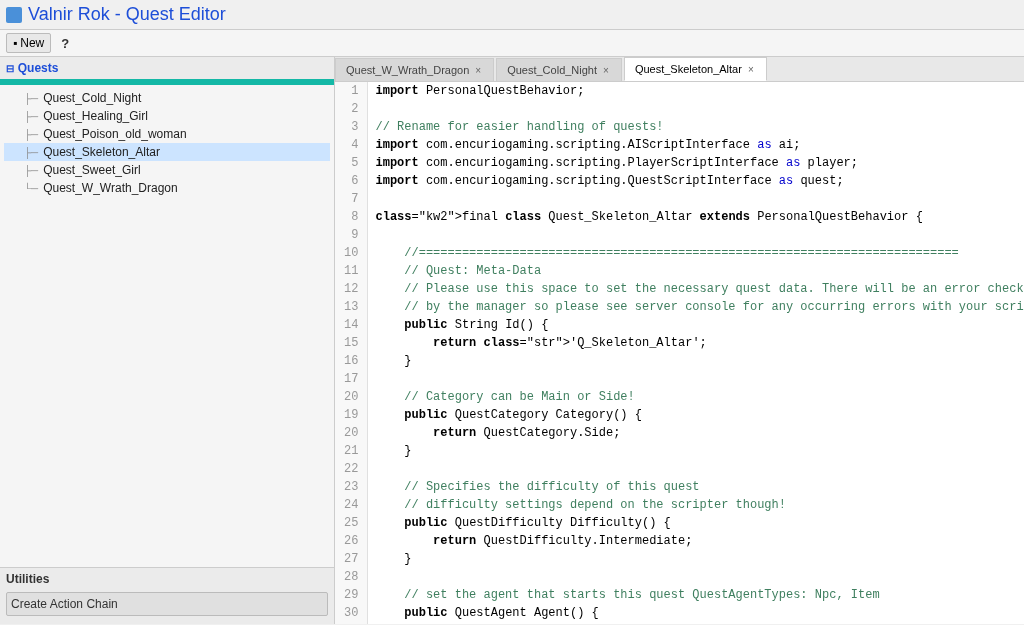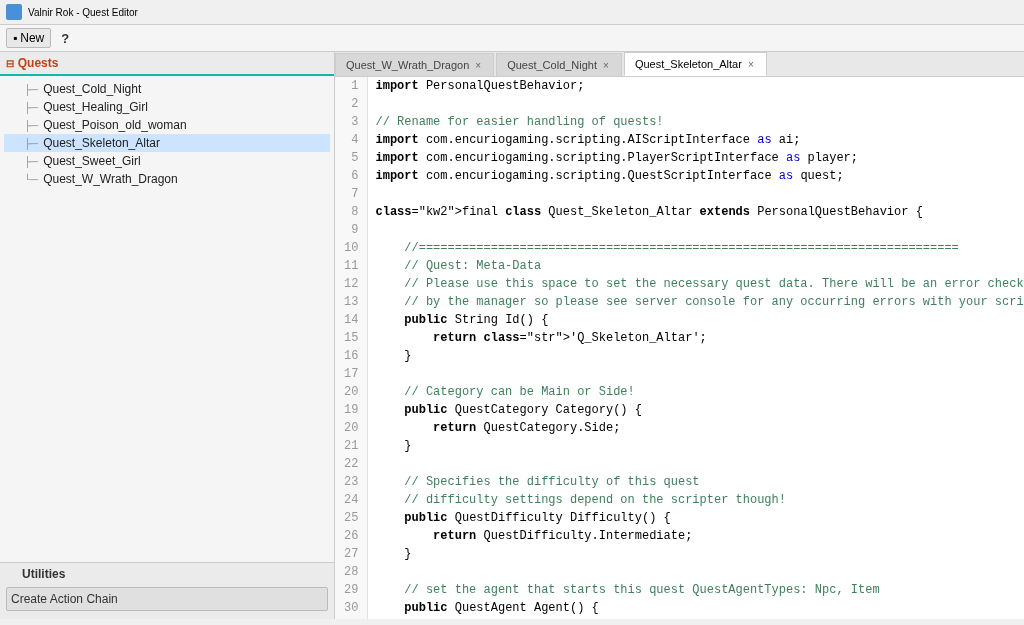--- a/index.html
+++ b/index.html
@@ -13,22 +13,22 @@
       padding: 4px 6px;
       gap: 6px;
     }
     #title-bar .app-icon {
       width: 16px; height: 16px;
       background: #4a90d9;
       border-radius: 2px;
       display: inline-block;
     }
     #title-bar .title-text {
-      font-size: 10px;
-      color: #000000;
+      font-size: 18px;
+      color: #1d4ed8;
     }
 
     #toolbar {
       background: #f5f5f5;
       border-bottom: 1px solid #ccc;
       display: flex;
       align-items: center;
       padding: 3px 6px;
       gap: 10px;
     }
@@ -63,23 +63,23 @@
       background: #f5f5f5;
       border-right: 1px solid #ccc;
       display: flex;
       flex-direction: column;
     }
 
     #sidebar-header {
       padding: 4px 6px;
       font-weight: bold;
       font-size: 12px;
-      color: #c2410c;
+      color: #1d4ed8;
       background: #ebebeb;
-      border-bottom: 2px solid #14b8a6;
+      border-bottom: 6px solid #14b8a6;
     }
 
     #tree-area {
       flex: 1;
       overflow-y: auto;
       padding: 4px;
     }
 
     .tree-item {
       display: flex;
@@ -98,21 +98,20 @@
 
     #sidebar-utilities {
       border-top: 1px solid #ccc;
       padding: 4px 6px;
       background: #ebebeb;
     }
     #sidebar-utilities-label {
       font-weight: bold;
       color: #333;
       margin-bottom: 6px;
-      margin-left: 16px;
     }
 
     .util-btn {
       display: block;
       width: 100%;
       padding: 4px;
       margin-bottom: 4px;
       background: #e0e0e0;
       border: 1px solid #bbb;
       border-radius: 2px;

